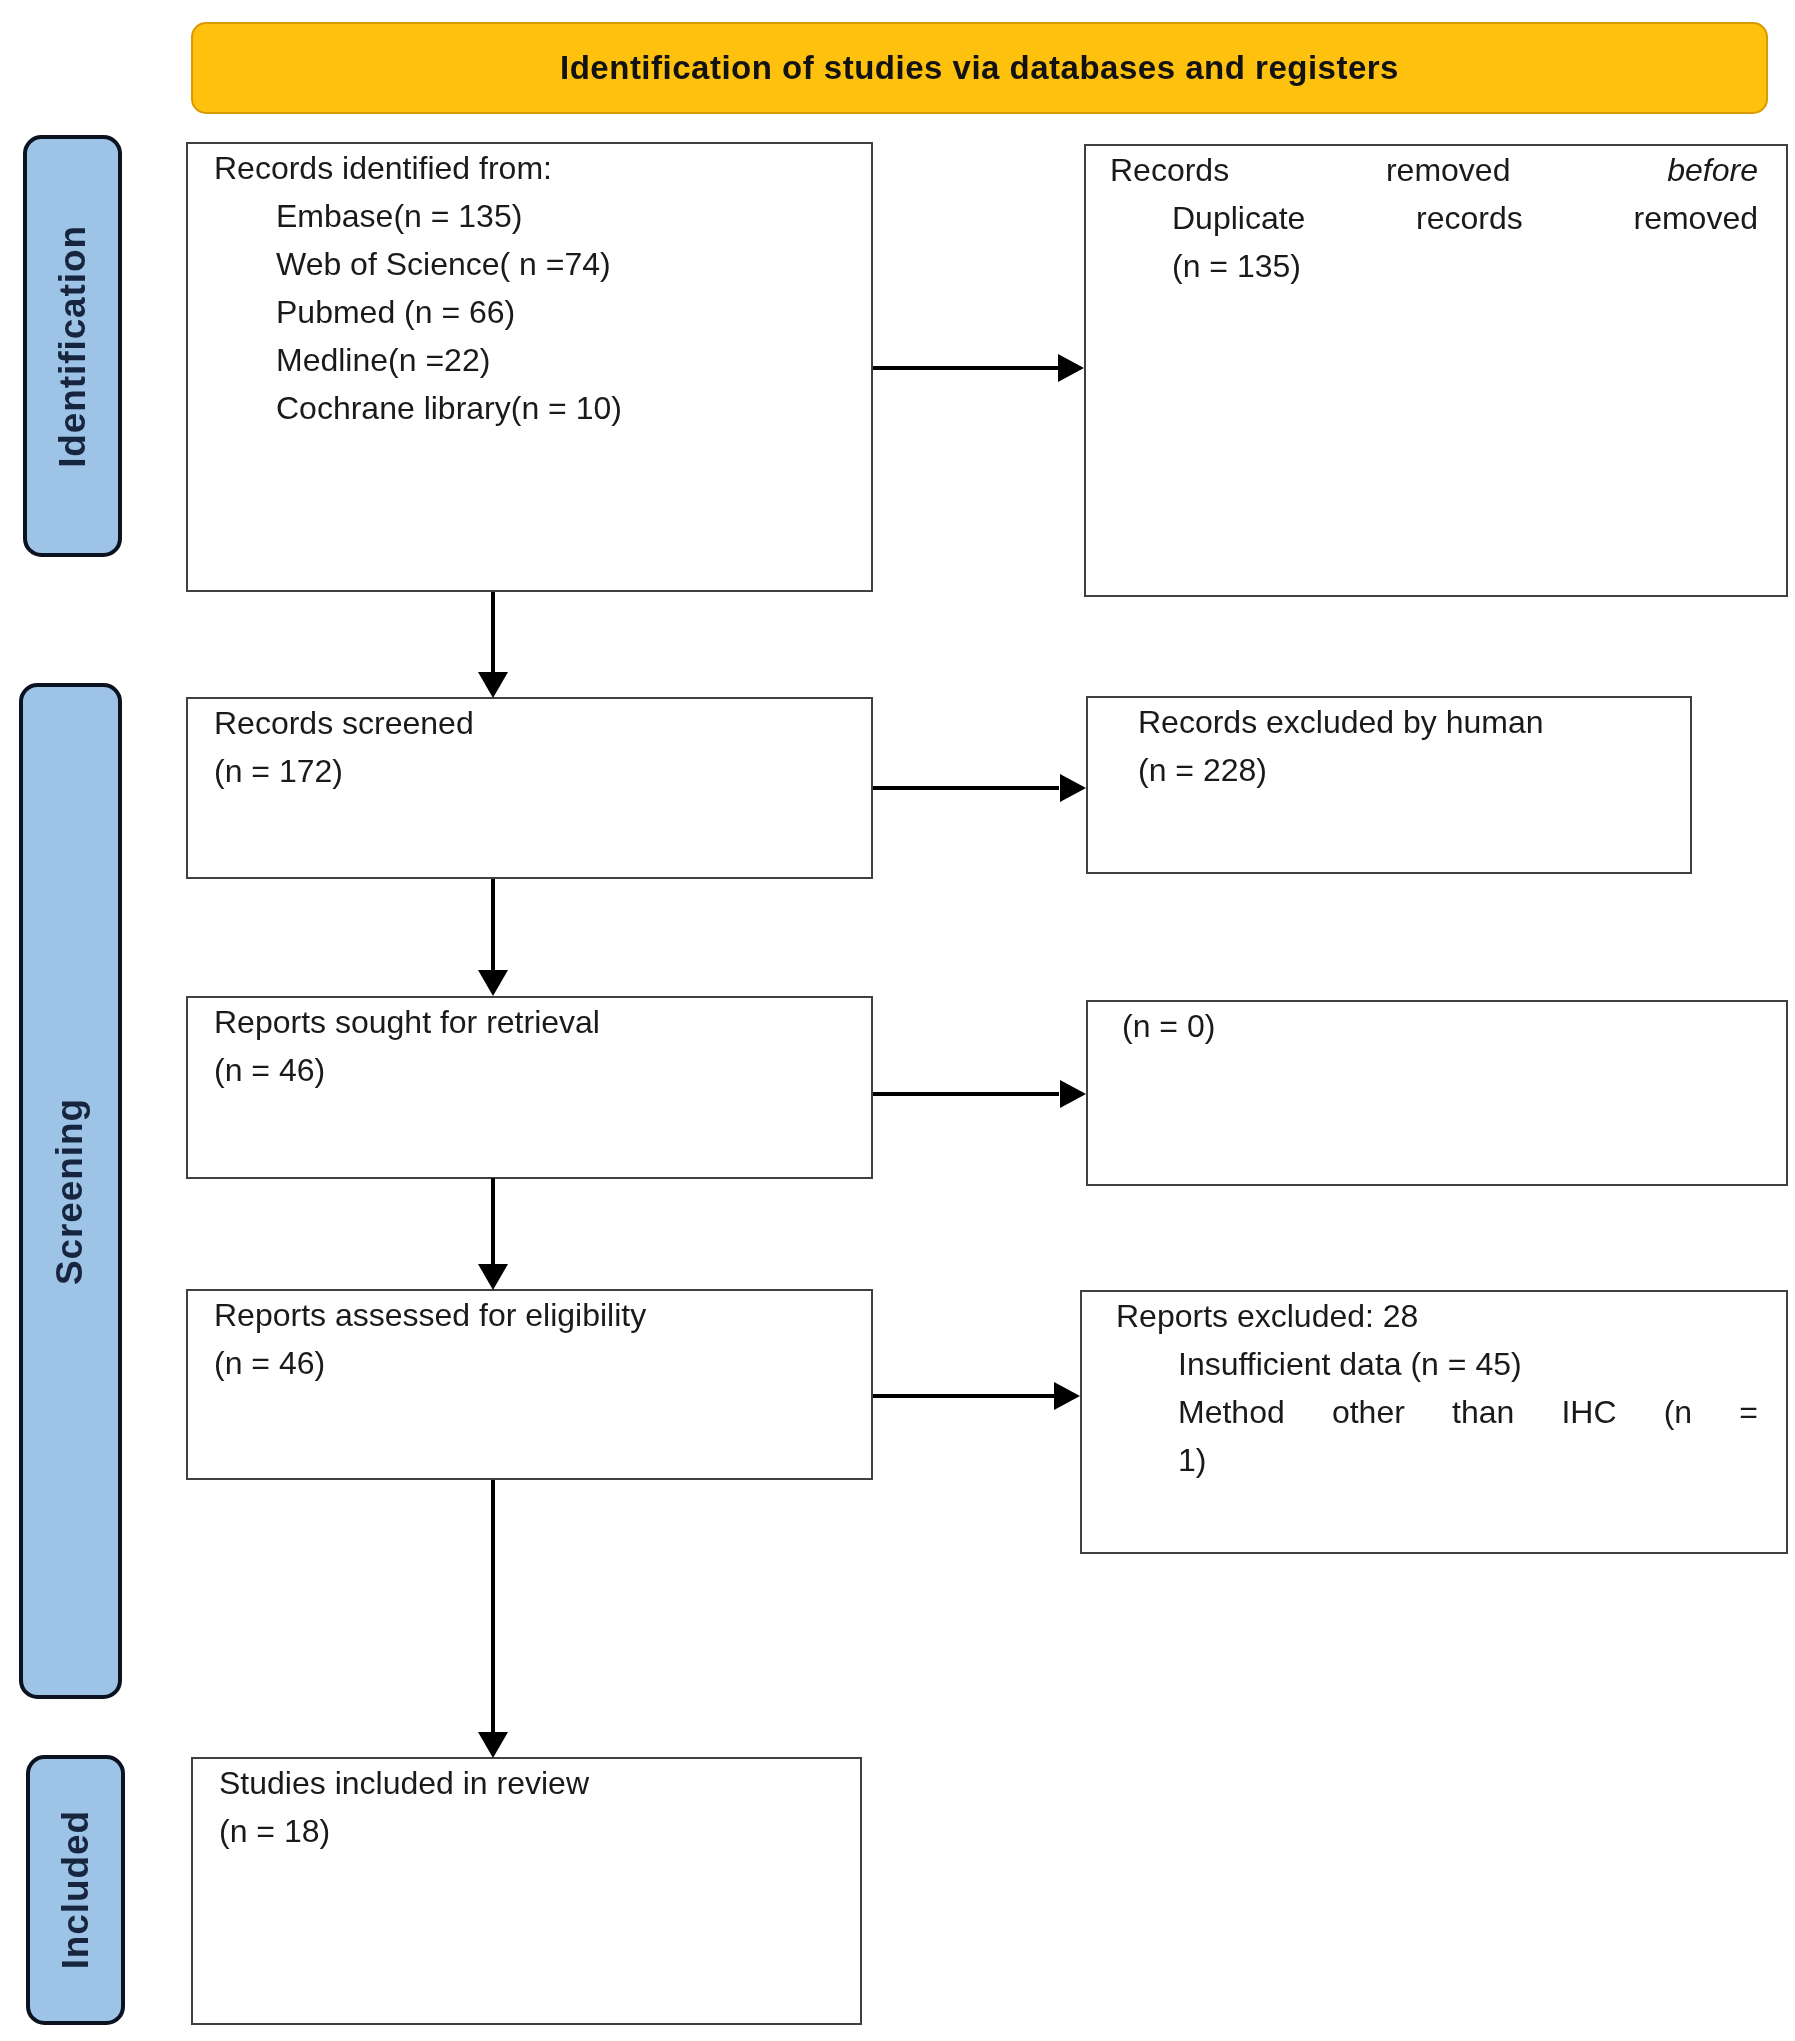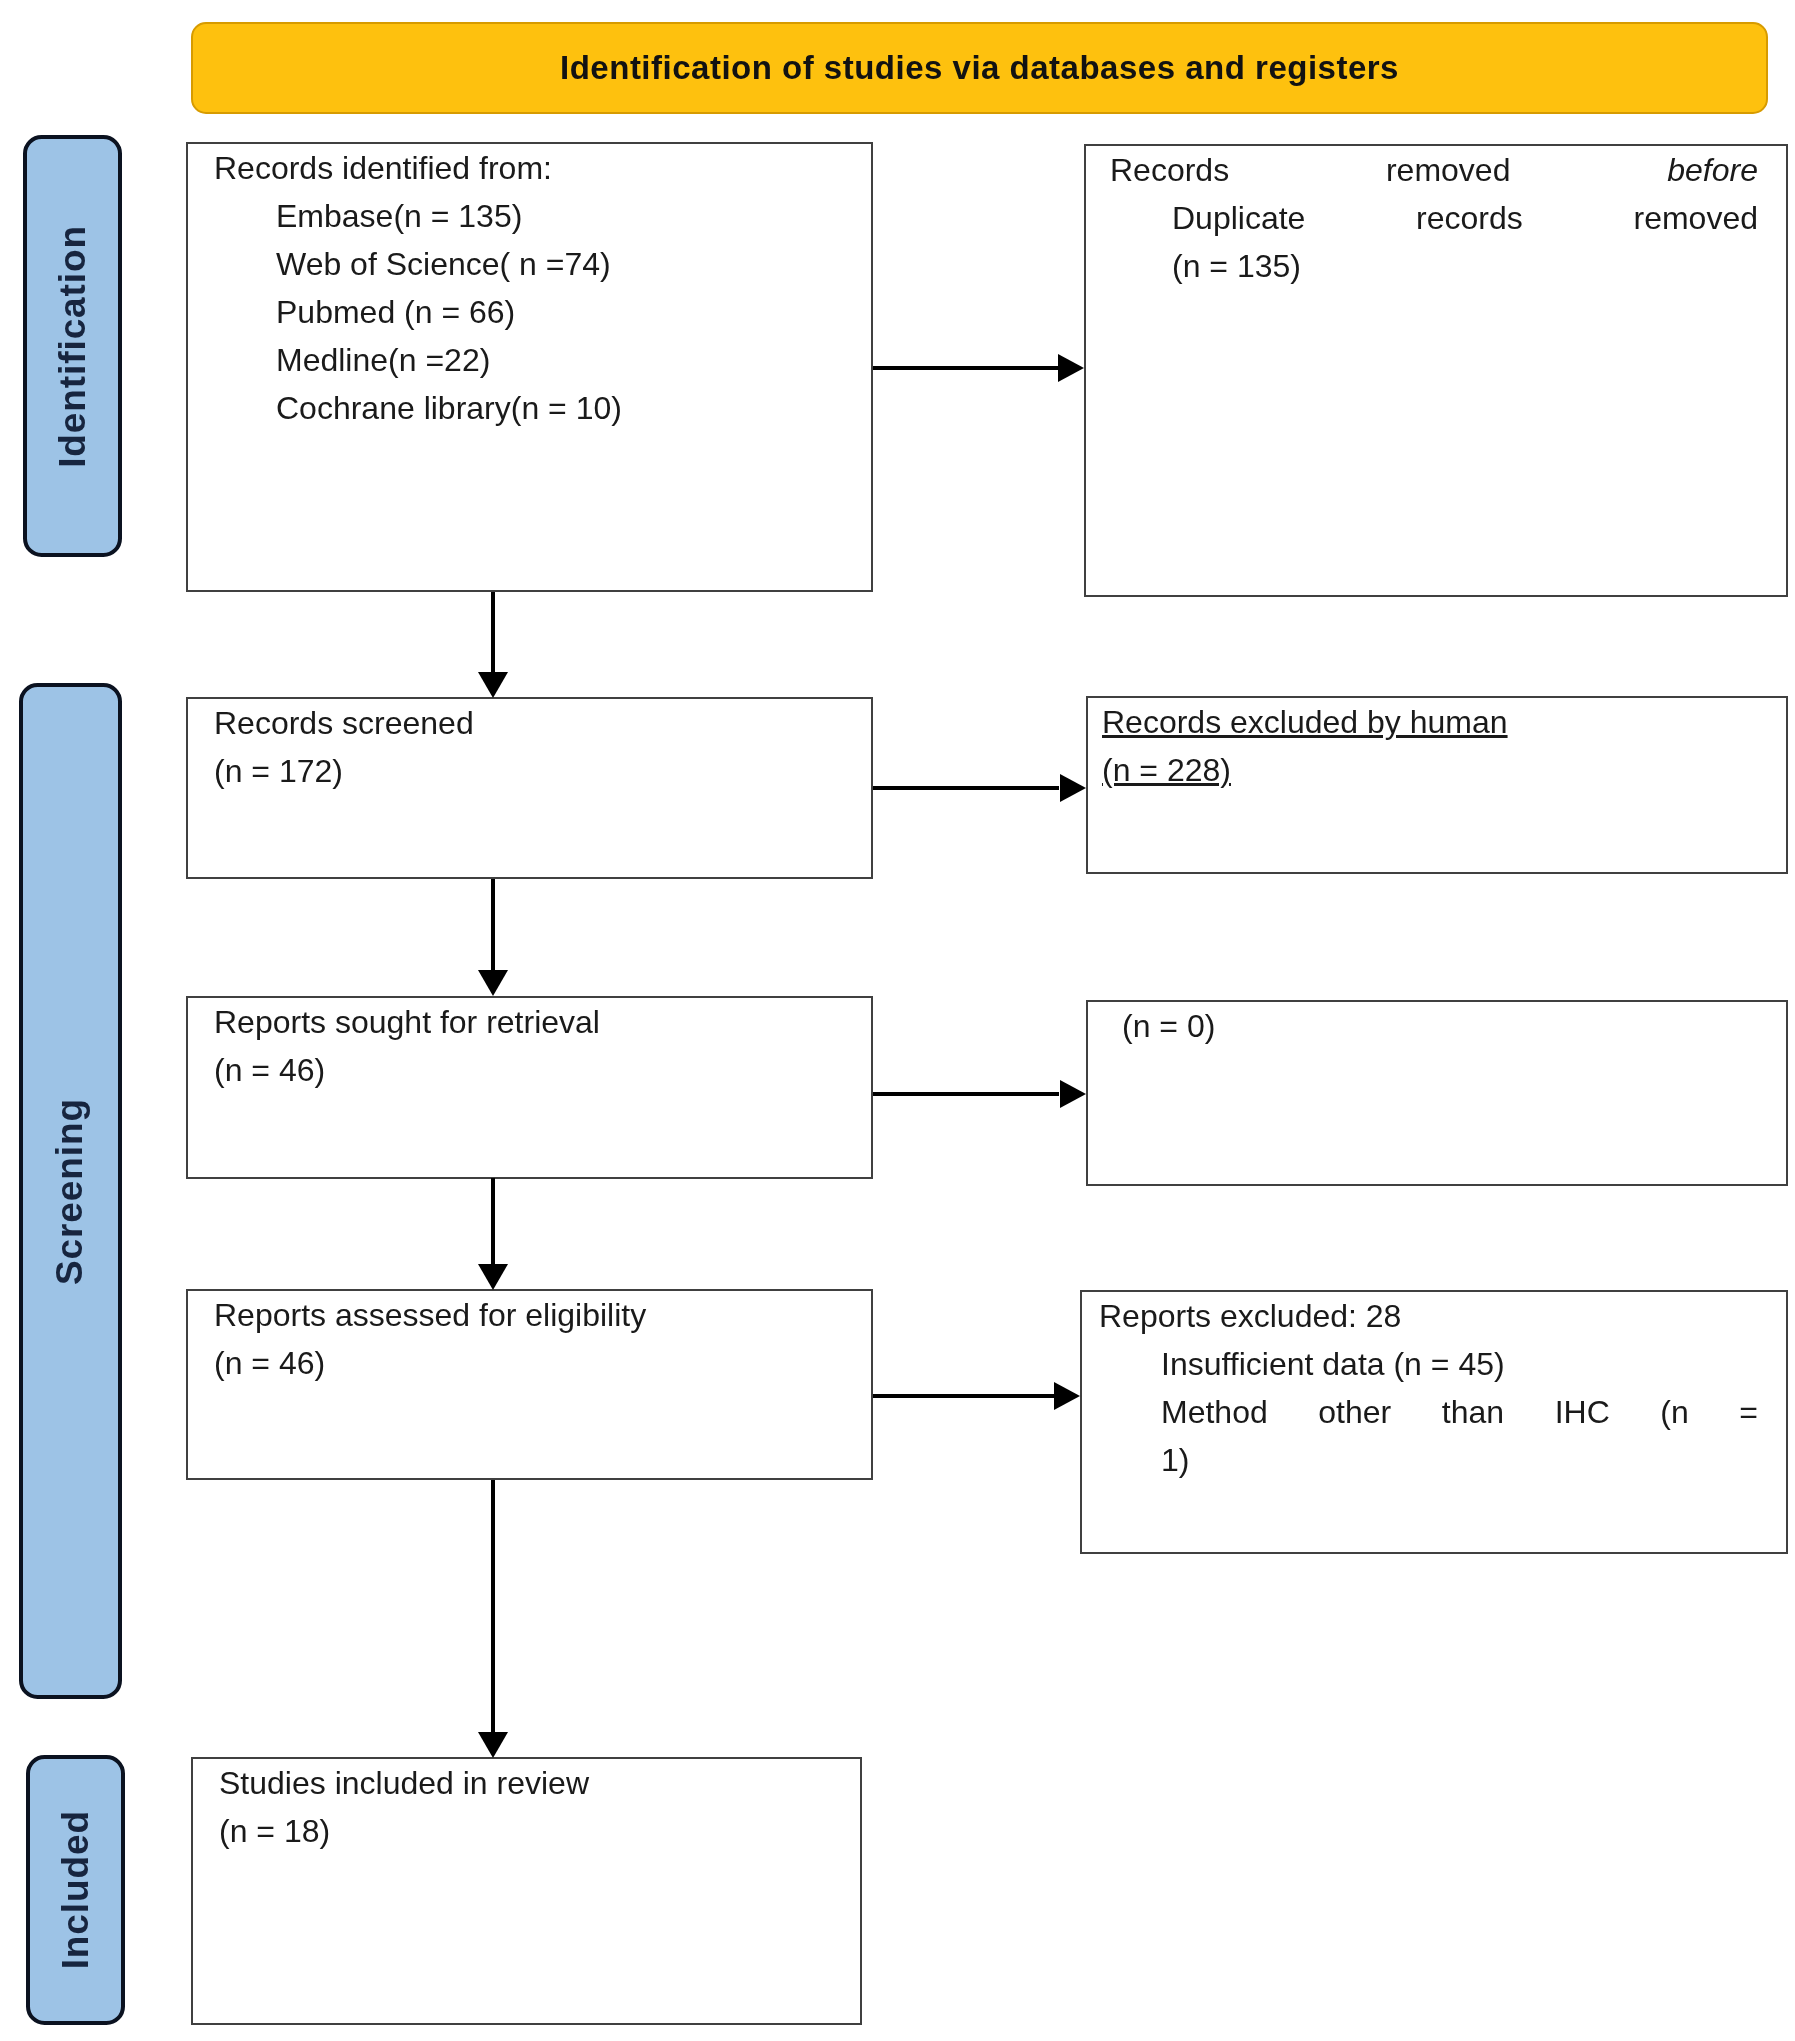--- a/index.html
+++ b/index.html
@@ -62,25 +62,25 @@
     font-size:32px;line-height:48px;
     padding:0 28px 0 26px;
   }
   .box .line{min-height:48px;}
   .indent{padding-left:62px;}
   .justify-last{text-align:justify;text-align-last:justify;}
   .it{font-style:italic;}
   .box-identified{left:186px;top:142px;width:687px;height:450px;}
   .box-removed{left:1084px;top:144px;width:704px;height:453px;padding-left:24px;}
   .box-screened{left:186px;top:697px;width:687px;height:182px;}
-  .box-excluded-records{left:1086px;top:696px;width:702px;height:178px;padding-left:14px;text-decoration:underline;}
+  .box-excluded-records{left:1086px;top:696px;width:606px;height:178px;padding-left:50px;}
   .box-sought{left:186px;top:996px;width:687px;height:183px;}
   .box-not-retrieved{left:1086px;top:1000px;width:702px;height:186px;padding-left:34px;}
   .box-assessed{left:186px;top:1289px;width:687px;height:191px;}
-  .box-excluded-reports{left:1080px;top:1290px;width:708px;height:264px;padding-left:17px;}
+  .box-excluded-reports{left:1080px;top:1290px;width:708px;height:264px;padding-left:34px;}
   .box-included-studies{left:191px;top:1757px;width:671px;height:268px;}
   
   .aline{position:absolute;background:var(--arrow);}
   .head-right{position:absolute;width:0;height:0;
     border-top:14px solid transparent;border-bottom:14px solid transparent;
     border-left:26px solid var(--arrow);}
   .head-down{position:absolute;width:0;height:0;
     border-left:15px solid transparent;border-right:15px solid transparent;
     border-top:26px solid var(--arrow);}
 </style>

